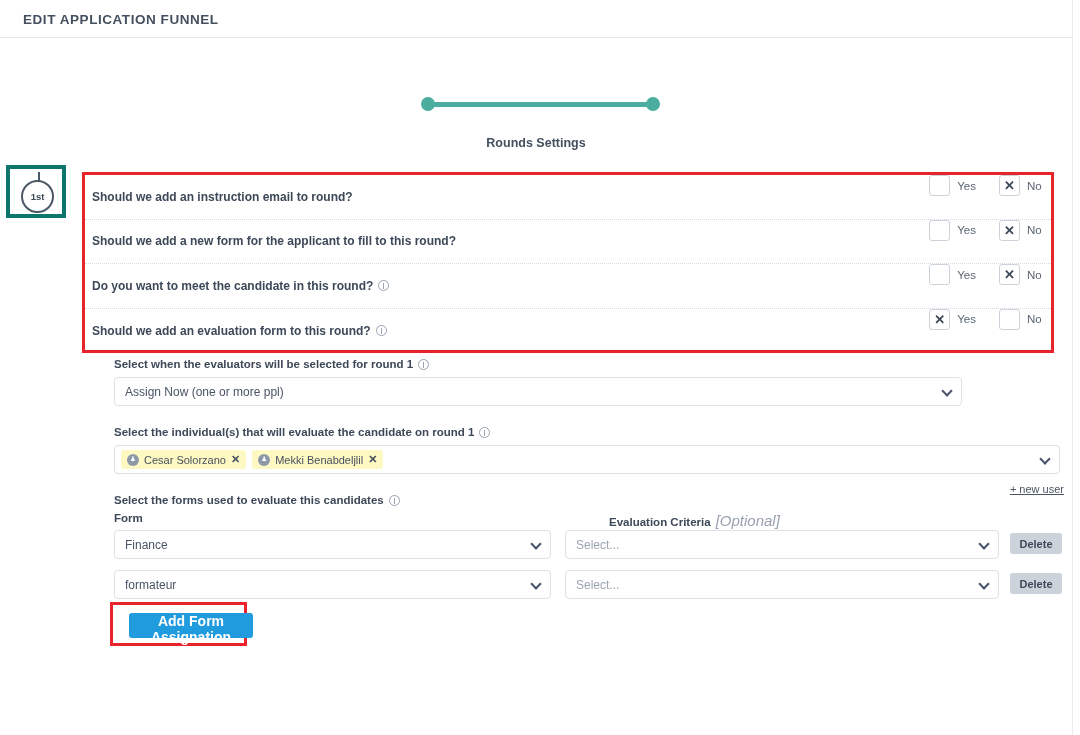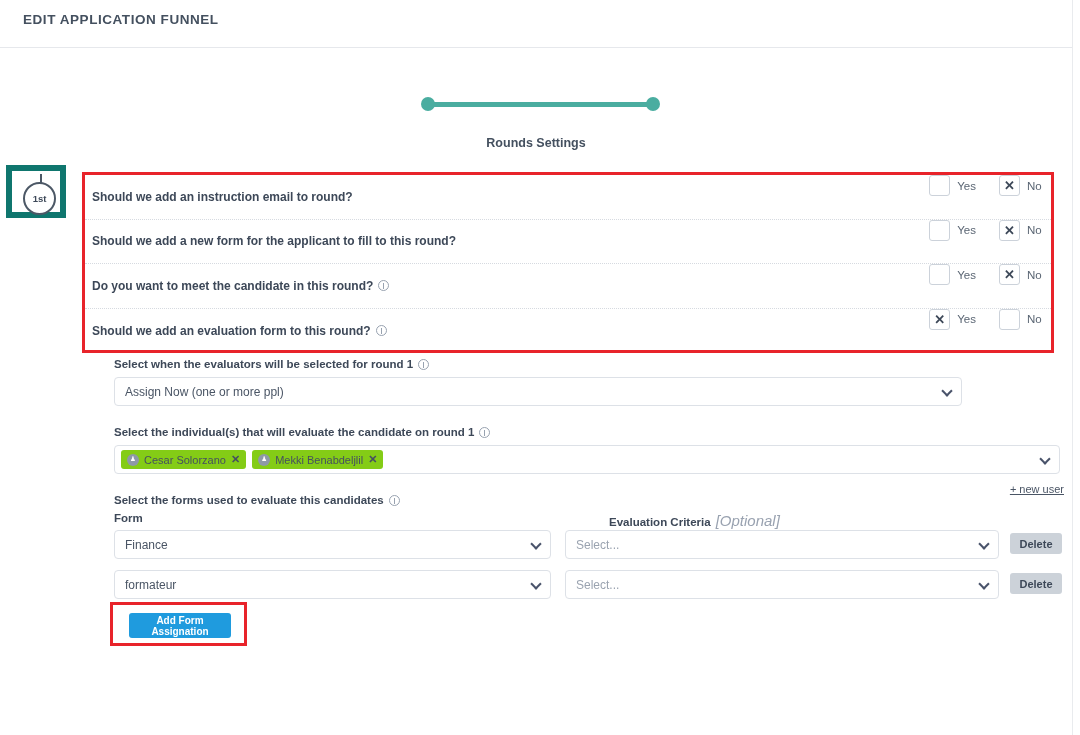--- a/index.html
+++ b/index.html
@@ -16,21 +16,21 @@
     width: 1080px;
     height: 735px;
     background: #ffffff;
   }
 
   
   .header {
     position: absolute;
     left: 0; top: 0;
     width: 1072px;
-    height: 48px;
+    height: 38px;
     background: #ffffff;
     border-bottom: 1px solid #e6e8ec;
   }
   .header-title {
     position: absolute;
     left: 23px; top: 12px;
     font-size: 13.5px;
     font-weight: bold;
     letter-spacing: 0.55px;
     color: #44505f;
@@ -67,21 +67,21 @@
     font-size: 12.5px;
     font-weight: bold;
     color: #44505f;
   }
 
   
   .round-badge-box {
     position: absolute;
     left: 6px; top: 165px;
     width: 60px; height: 53px;
-    border: 6px solid #0f766e;
+    border: 4px solid #0f766e;
     background: #ffffff;
   }
   .round-badge-stem {
     position: absolute;
     left: 28px; top: 3px;
     width: 2px; height: 12px;
     background: #4c5866;
   }
   .round-badge-circle {
     position: absolute;
@@ -212,21 +212,21 @@
   
   .fld-indiv-label { position: absolute; left: 114px; top: 426px; }
   .fld-indiv-select {
     position: absolute; left: 114px; top: 445px; width: 946px;
     height: 29px;
     border: 1px solid #dde1e7; border-radius: 4px; background: #fff;
     display: flex; align-items: center; gap: 6px; padding: 0 26px 0 6px;
   }
   .chip {
     display: flex; align-items: center; gap: 5px;
-    background: #84cc16;
+    background: #fef9c3;
     border-radius: 3px;
     height: 19px;
     padding: 0 6px;
     font-size: 11px;
     color: #46505f;
   }
   .chip-avatar {
     width: 12px; height: 12px;
     border-radius: 50%;
     background: #8e99a8;
@@ -278,26 +278,26 @@
   .add-form-box {
     position: absolute;
     left: 110px; top: 602px;
     width: 137px; height: 44px;
     border: 3px solid #e8232a;
     background: #ffffff;
   }
   .add-form-btn {
     position: absolute;
     left: 16px; top: 8px;
-    width: 102px; height: 25px;
+    width: 124px; height: 25px;
     background: #1f9bde;
     border: none; border-radius: 3px;
     color: #ffffff;
     font-family: "Liberation Sans", sans-serif;
-    font-size: 10px;
+    font-size: 14px;
     font-weight: bold;
     cursor: pointer;
   }
 
   
   .footer {
     position: absolute;
     left: 0; top: 658px;
     width: 1072px;
     height: 77px;

